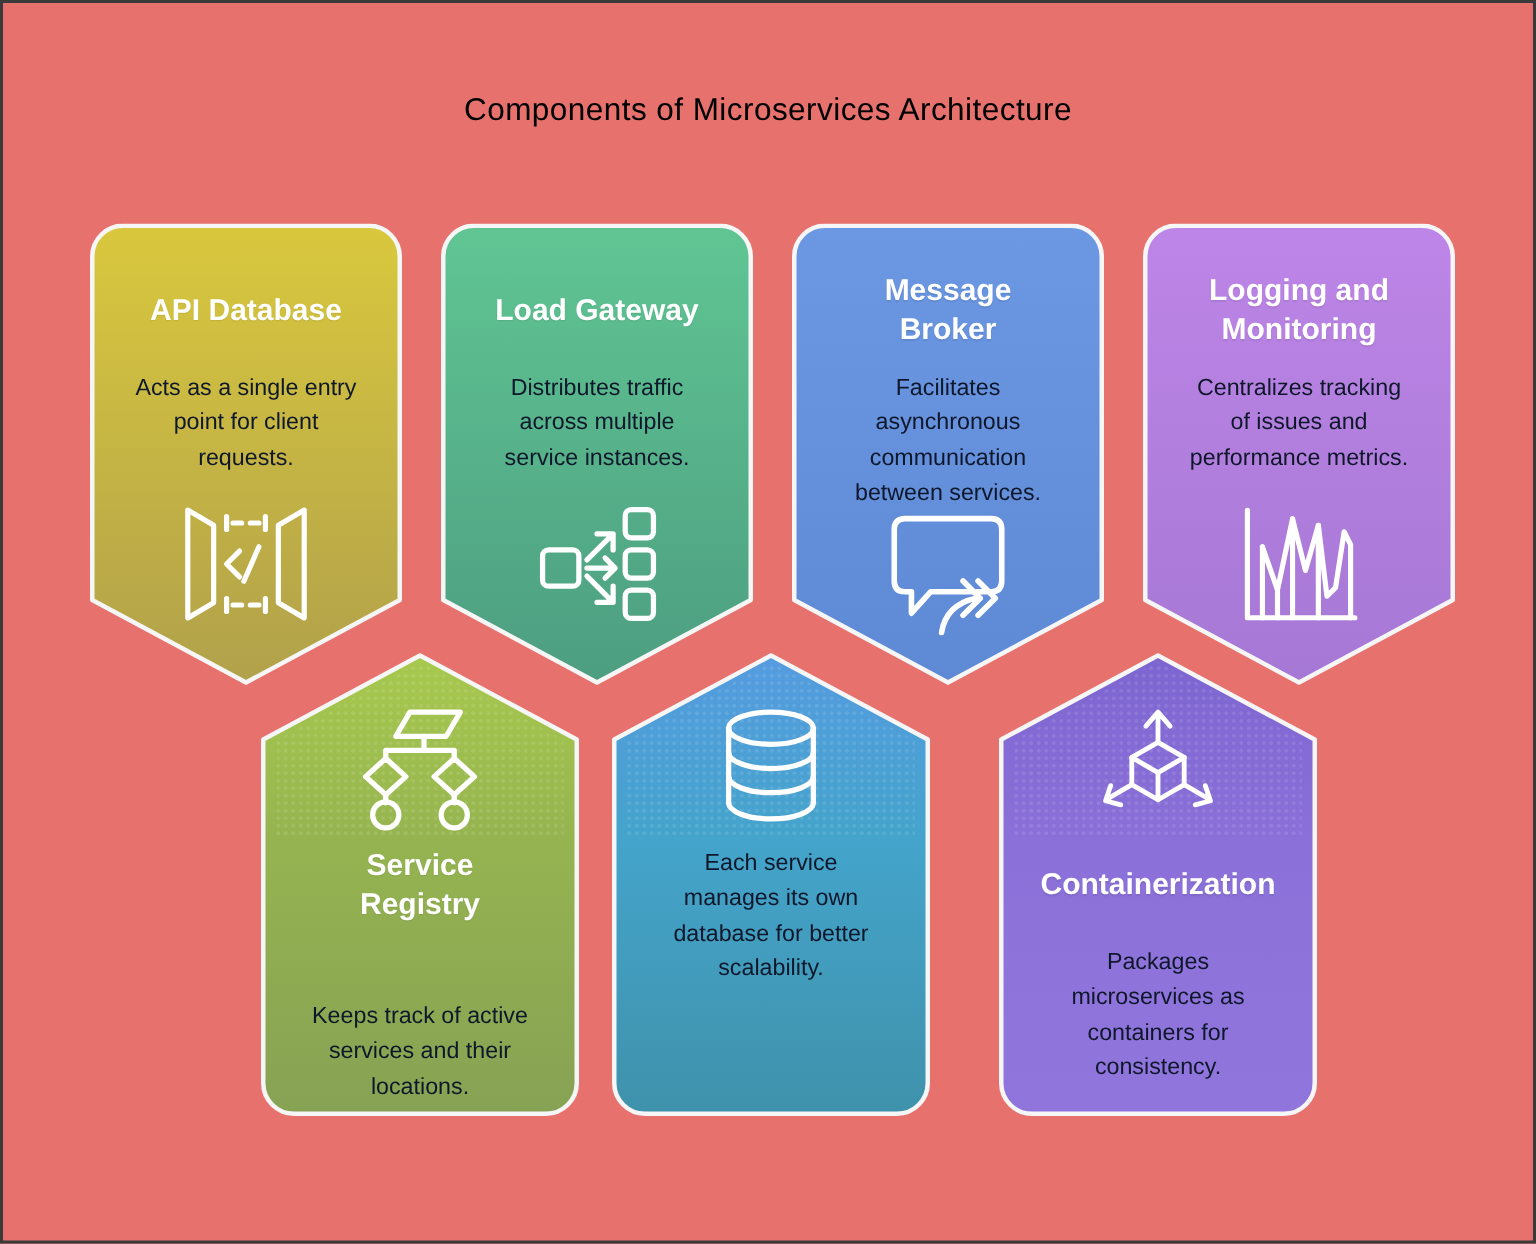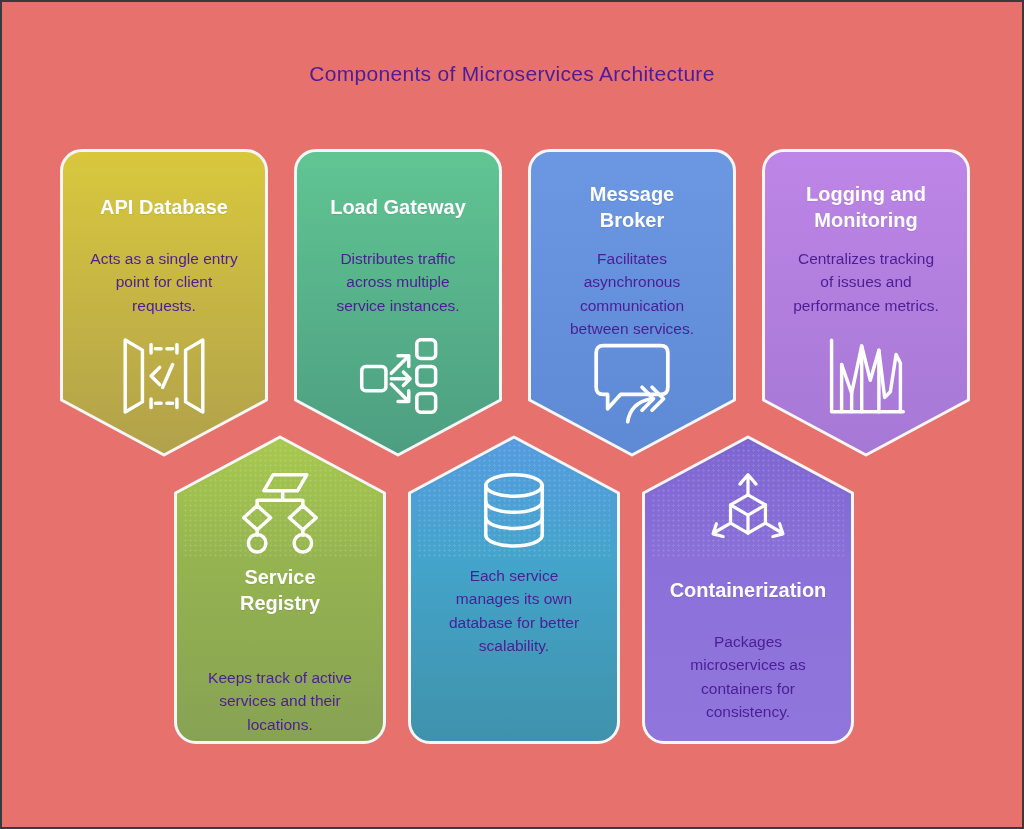--- a/index.html
+++ b/index.html
@@ -3,37 +3,37 @@
 <meta charset="utf-8">
 <style>
   html,body{margin:0;padding:0;background:#555;}
   .stage{
     position:relative;width:1024px;height:829px;overflow:hidden;
     box-sizing:border-box;border:2px solid #3a3a3a;background:#e7716d;
     font-family:"Liberation Sans",sans-serif;color:#ffffff;
   }
   .page-title{
     position:absolute;top:60px;left:0;width:100%;text-align:center;
-    font-size:21px;font-weight:400;color:#4c1d95;letter-spacing:.3px;
+    font-size:21px;font-weight:400;color:#000000;letter-spacing:.3px;
   }
   .card{position:absolute;}
   .card.top-row{top:147px;width:208px;height:308px;}
   .card.bottom-row{top:432px;width:212px;height:310px;}
   .card .shape{position:absolute;inset:0;width:100%;height:100%;}
   .card .content{
     position:absolute;inset:0;display:flex;flex-direction:column;
     align-items:center;text-align:center;padding:28px 10px 0 10px;box-sizing:border-box;
   }
   .card-title{
     font-size:20px;font-weight:700;line-height:1.3;min-height:60px;
     display:flex;align-items:center;justify-content:center;
     text-shadow:0 1px 1px rgba(0,0,0,.08);
   }
   .t110{max-width:110px;} .t120{max-width:120px;} .t150{max-width:150px;}
-  .card-desc{font-size:15.5px;line-height:1.5;margin-top:10px;color:#4c1d95;}
+  .card-desc{font-size:15.5px;line-height:1.5;margin-top:10px;color:#0f172a;}
   .d125{max-width:125px;} .d130{max-width:130px;} .d140{max-width:140px;}
   .d145{max-width:145px;} .d150{max-width:150px;} .d155{max-width:155px;} .d158{max-width:158px;margin-top:46px;}
   .icon-wrap{width:92px;height:86px;display:flex;align-items:center;justify-content:center;}
   .top-row .icon-wrap{margin-top:auto;margin-bottom:38px;}
   .bottom-row .content{padding-top:34px;}
   .bottom-row .card-title{margin-top:6px;}
   .icon-wrap svg{width:100%;height:100%;}
   .dots{
     position:absolute;top:4px;left:4px;right:4px;height:146px;pointer-events:none;
     background-image:radial-gradient(rgba(255,255,255,.5) 1px, transparent 1.4px);
@@ -198,21 +198,21 @@
           <path d="M53 13 V50"></path>
           <path d="M11 50 A21 8 0 0 0 53 50"></path>
           <path d="M11 25 A21 8 0 0 0 53 25"></path>
           <path d="M11 37 A21 8 0 0 0 53 37"></path>
         </svg>
       </div>
       <div class="card-desc d145">Each service manages its own database for better scalability.</div>
     </div>
   </div>
 
-  <div class="card bottom-row" style="left:640px">
+  <div class="card bottom-row" style="left:664px">
     <svg class="shape" viewBox="0 0 212 310">
       <defs>
         <linearGradient id="g7" x1="0" y1="0" x2="0" y2="1">
           <stop offset="0%" stop-color="#7d65d1"></stop>
           <stop offset="40%" stop-color="#8a70d8"></stop>
           <stop offset="100%" stop-color="#9076dc"></stop>
         </linearGradient>
       </defs>
       <path d="M1.5 59 L106 3 L210.5 59 V288 A20.5 20.5 0 0 1 190 308.5 H22 A20.5 20.5 0 0 1 1.5 288 Z" fill="url(#g7)" stroke="#f6f6f6" stroke-width="3" stroke-linejoin="round"></path>
     </svg>

